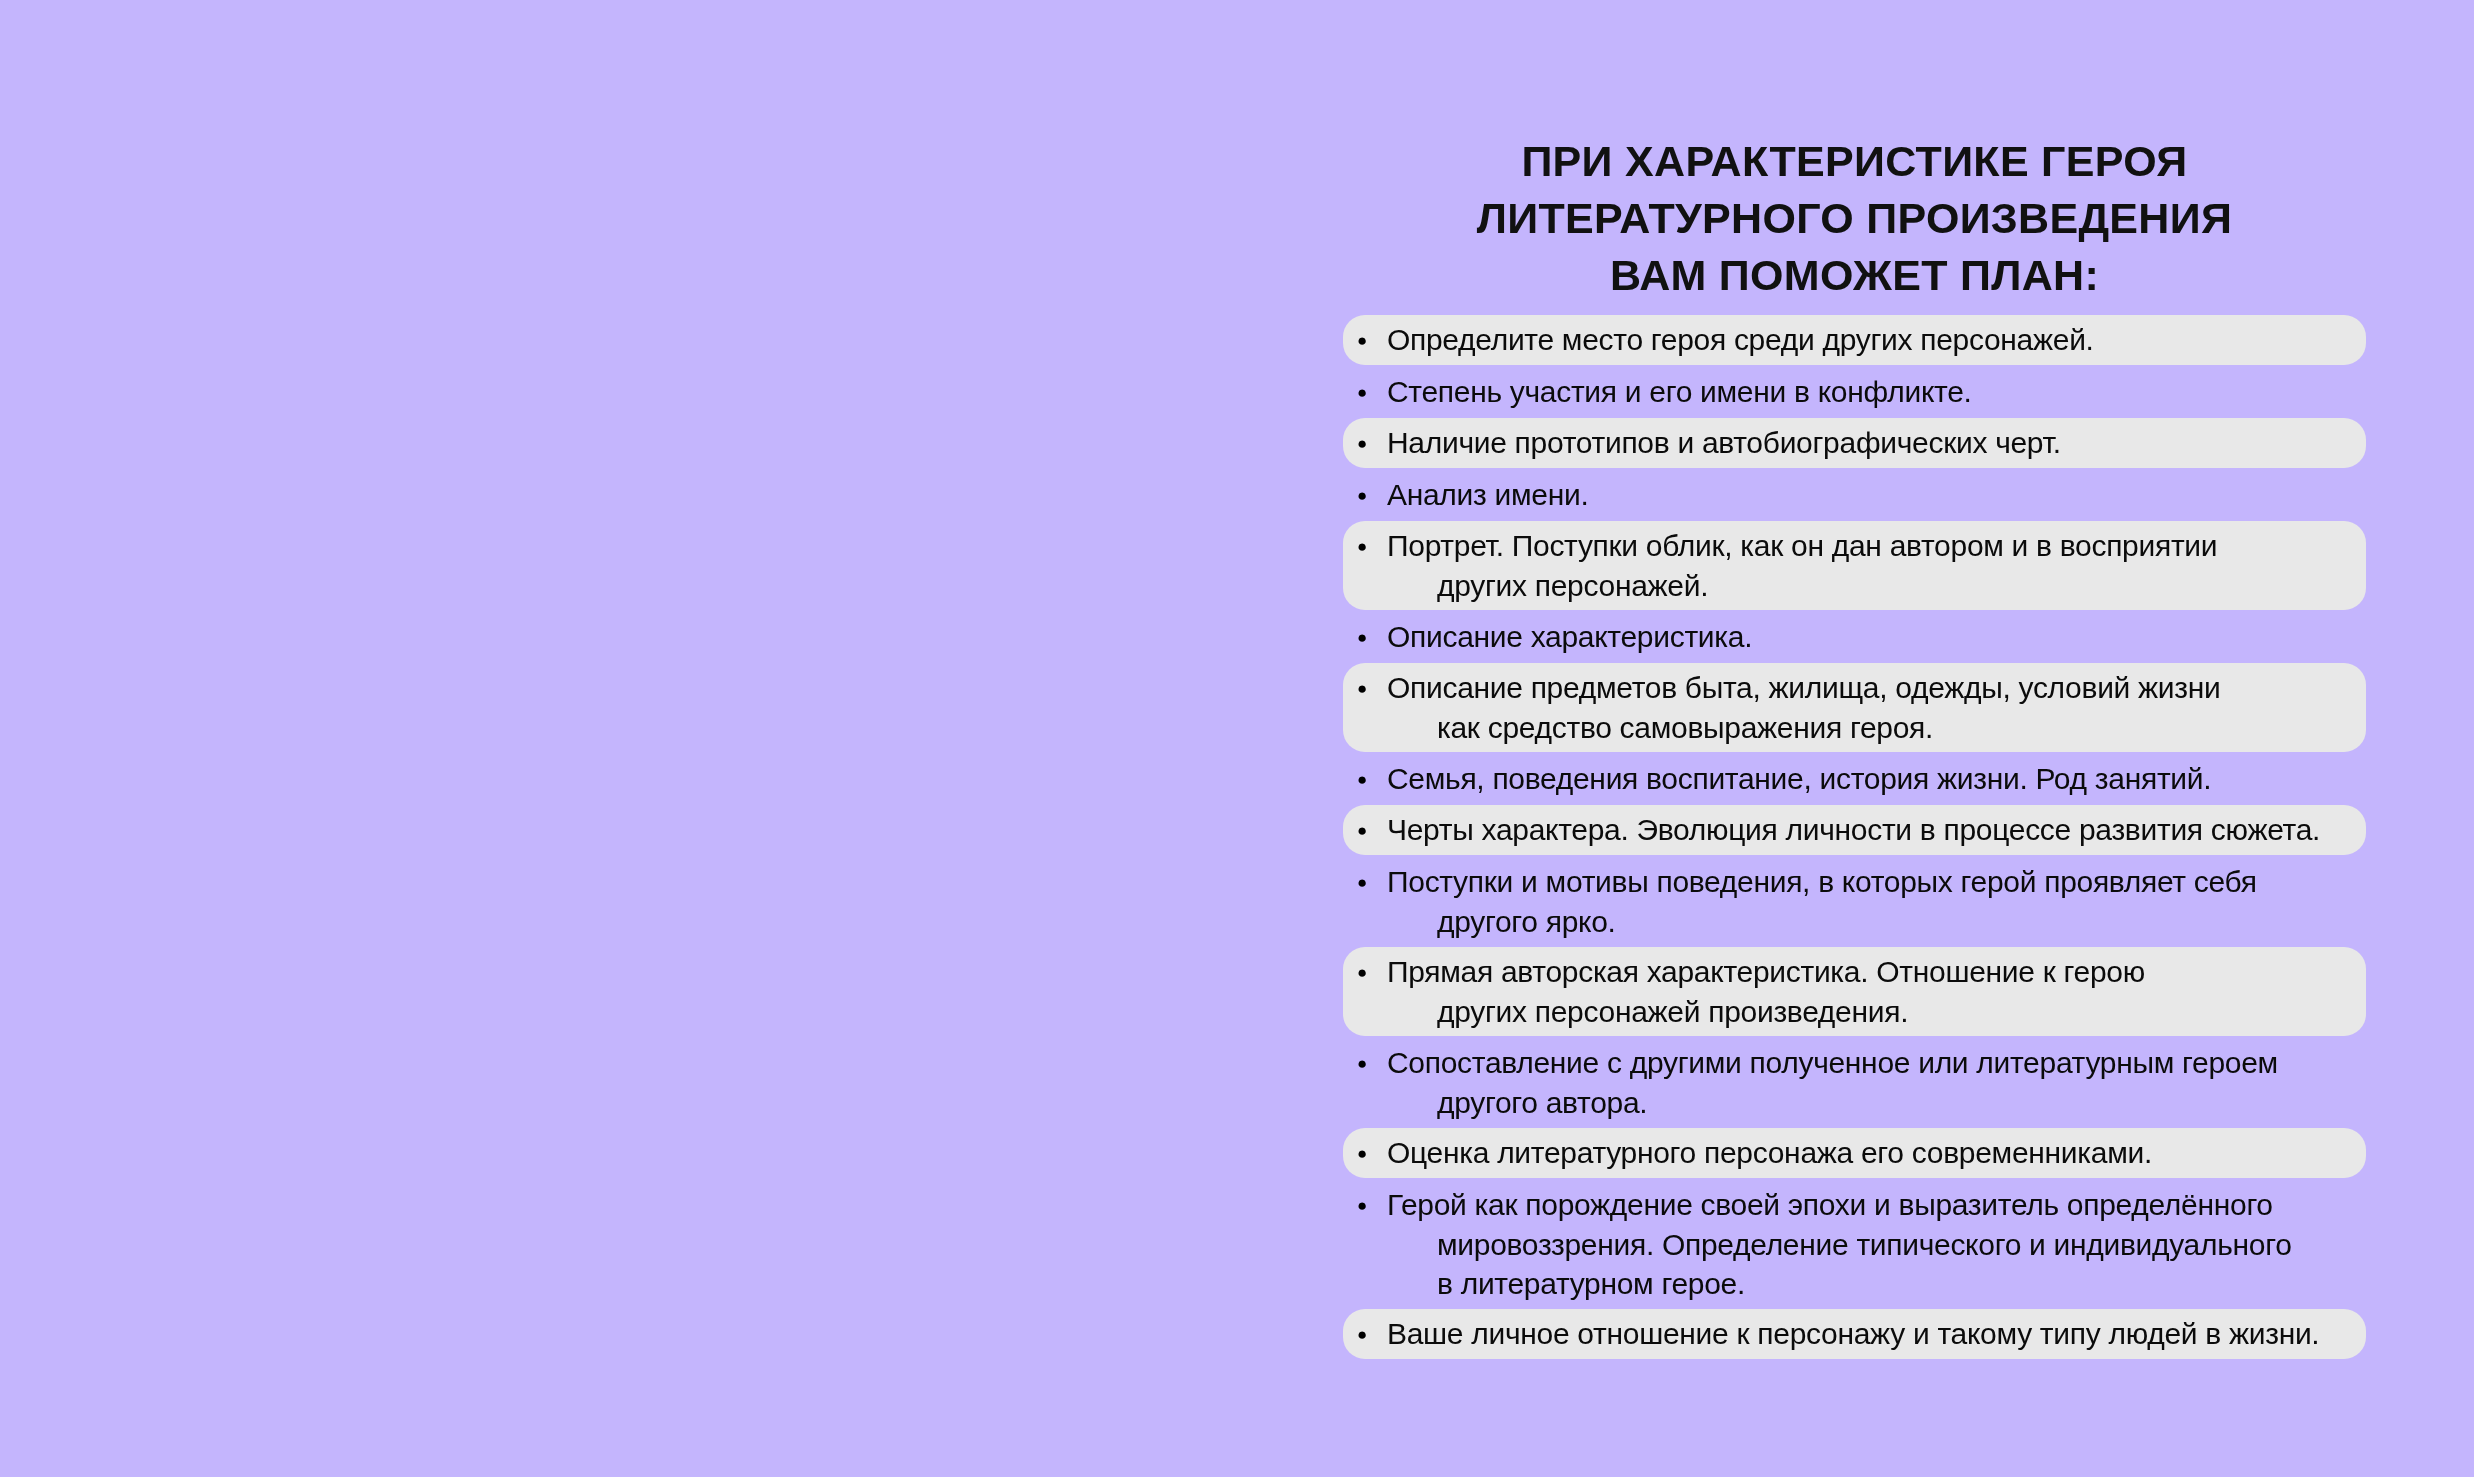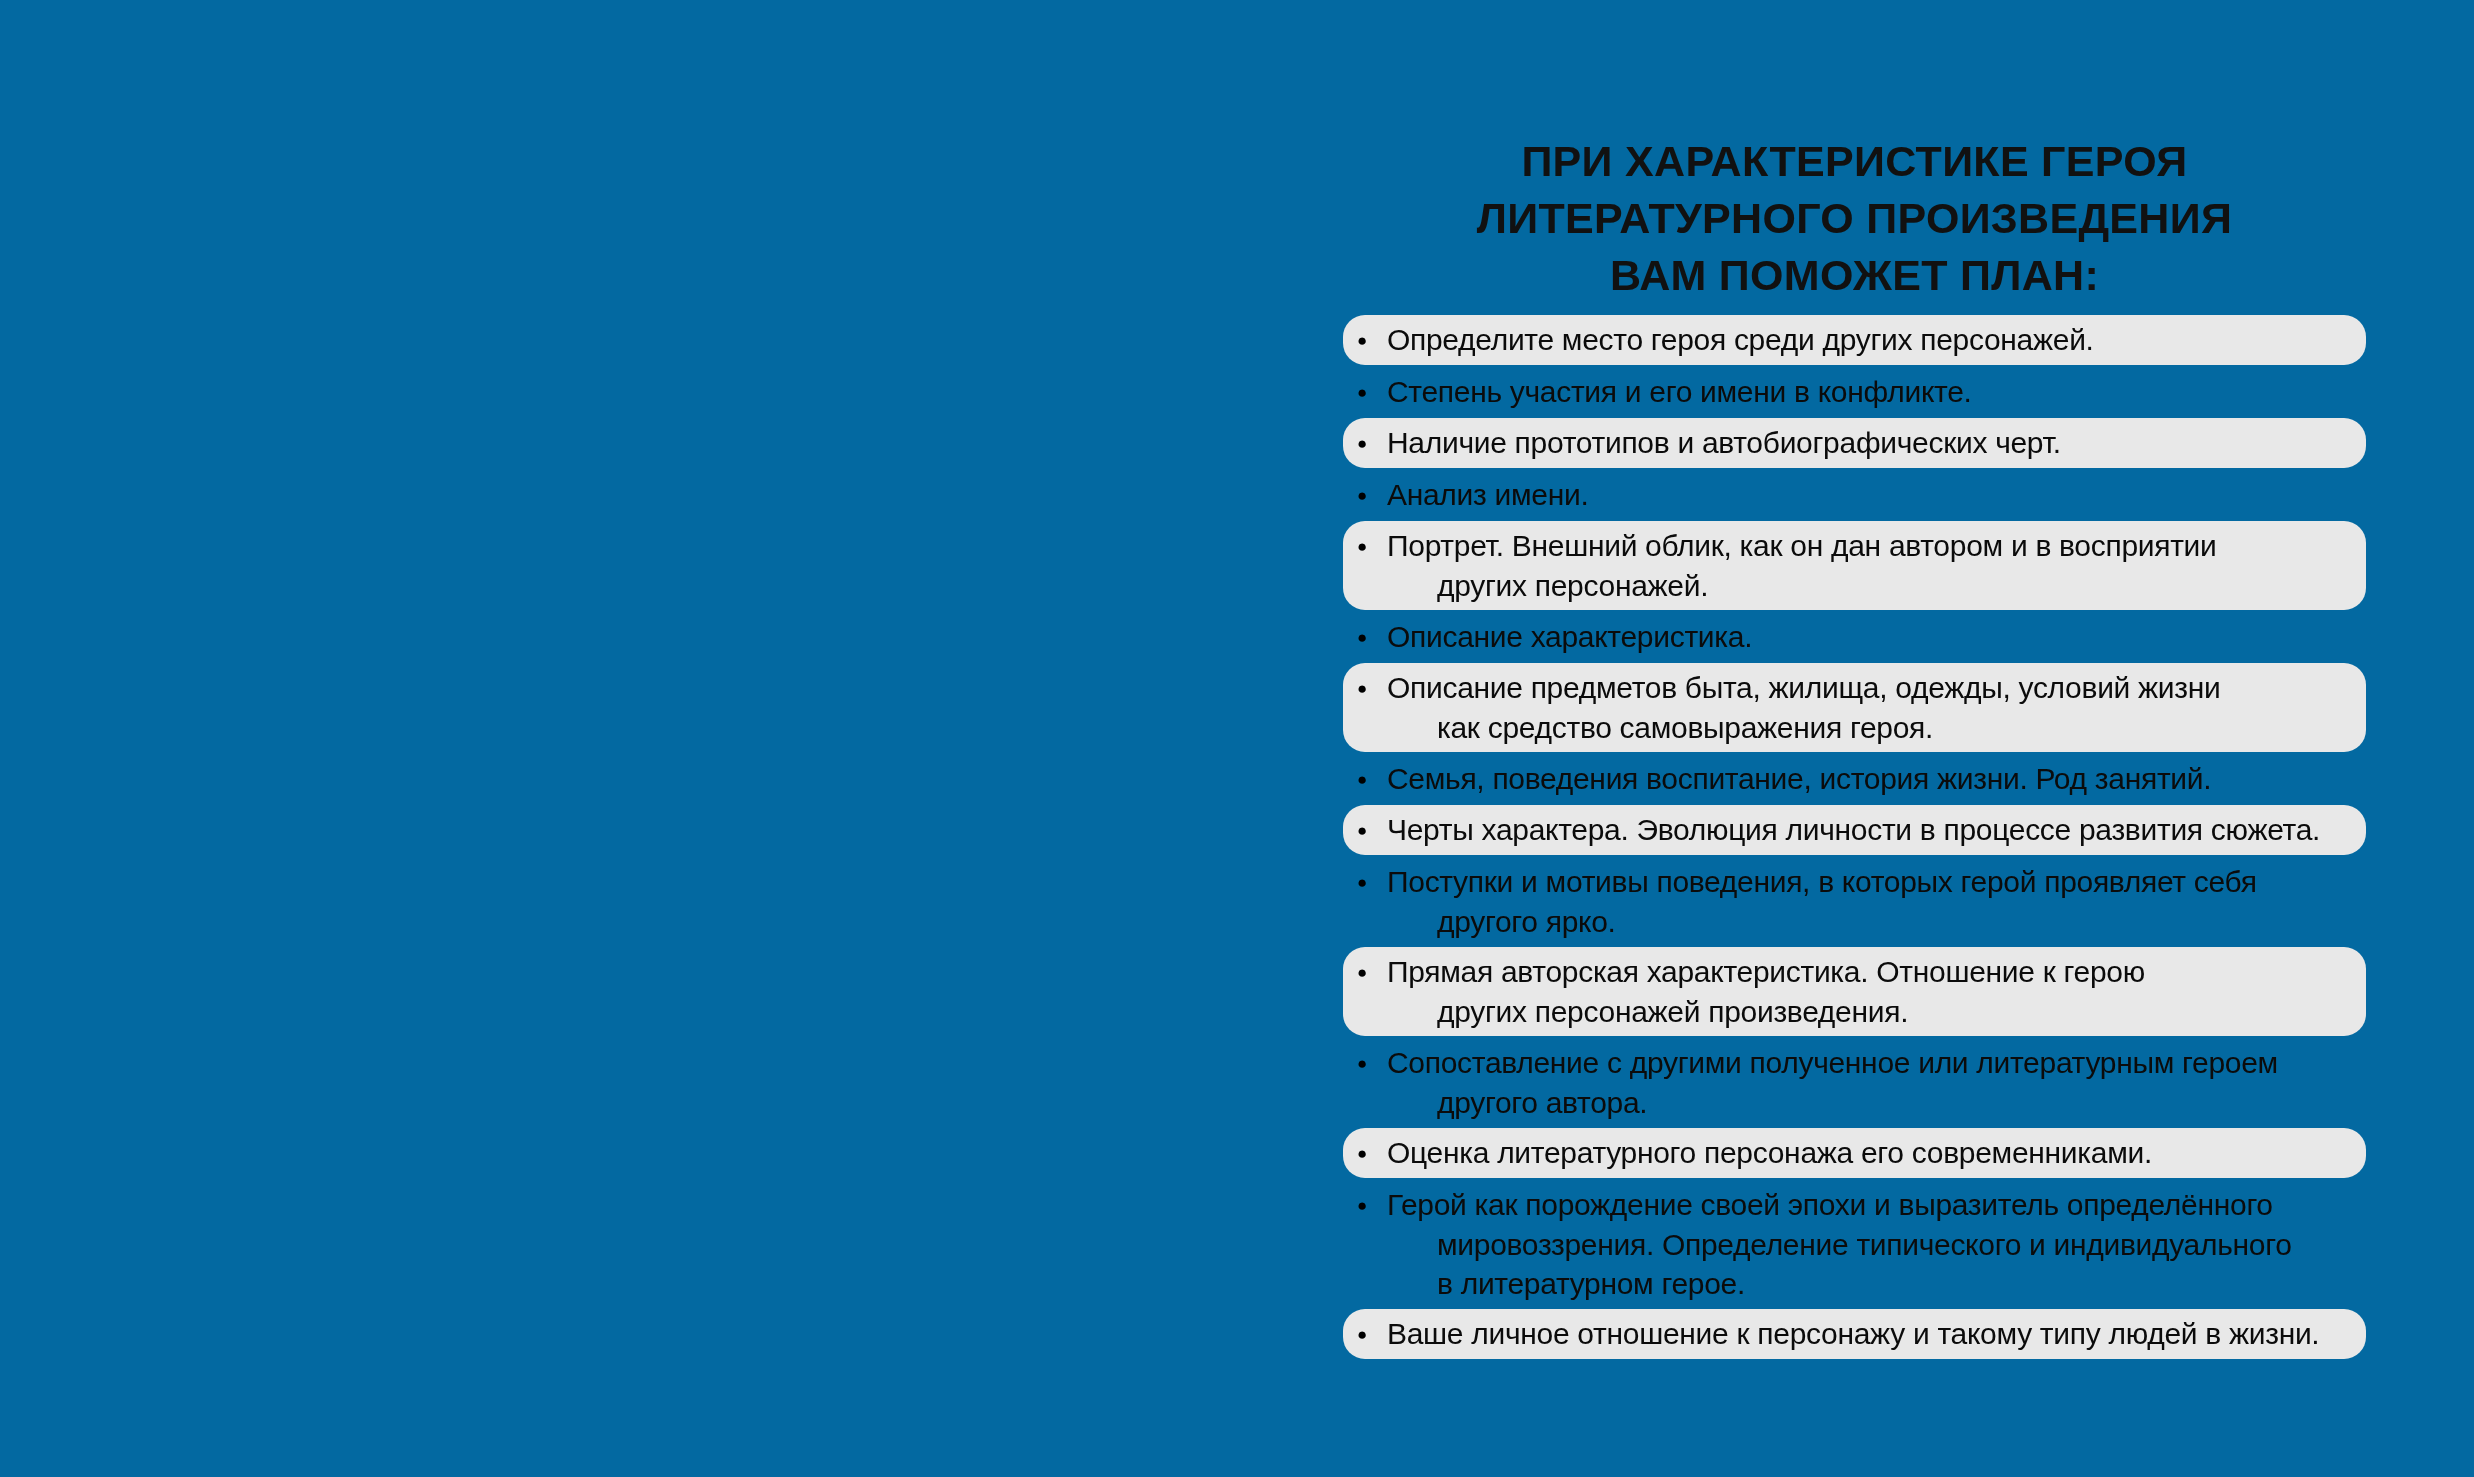--- a/index.html
+++ b/index.html
@@ -9,21 +9,21 @@
     width: 2475px;
     height: 1478px;
     overflow: hidden;
     font-family: "Liberation Sans", "DejaVu Sans", sans-serif;
   }
   .slide {
     position: absolute;
     left: 0; top: 0;
     width: 2475px;
     height: 1478px;
-    background: #0369a1;
+    background: #c4b5fd;
   }
   .content {
     position: absolute;
     left: 1343px;
     top: 133px;
     width: 1023px;
   }
   .slide-title {
     width: 100%;
     text-align: center;
@@ -88,21 +88,21 @@
 
       <div class="row hl">
         <span class="bullet">●</span><span class="item-text">Наличие прототипов и автобиографических черт.</span>
       </div>
 
       <div class="row">
         <span class="bullet">●</span><span class="item-text">Анализ имени.</span>
       </div>
 
       <div class="row hl">
-        <span class="bullet">●</span><span class="item-text">Портрет. Внешний облик, как он дан автором и в восприятии
+        <span class="bullet">●</span><span class="item-text">Портрет. Поступки облик, как он дан автором и в восприятии
 других персонажей.</span>
       </div>
 
       <div class="row">
         <span class="bullet">●</span><span class="item-text">Описание характеристика.</span>
       </div>
 
       <div class="row hl">
         <span class="bullet">●</span><span class="item-text">Описание предметов быта, жилища, одежды, условий жизни
 как средство самовыражения героя.</span>

